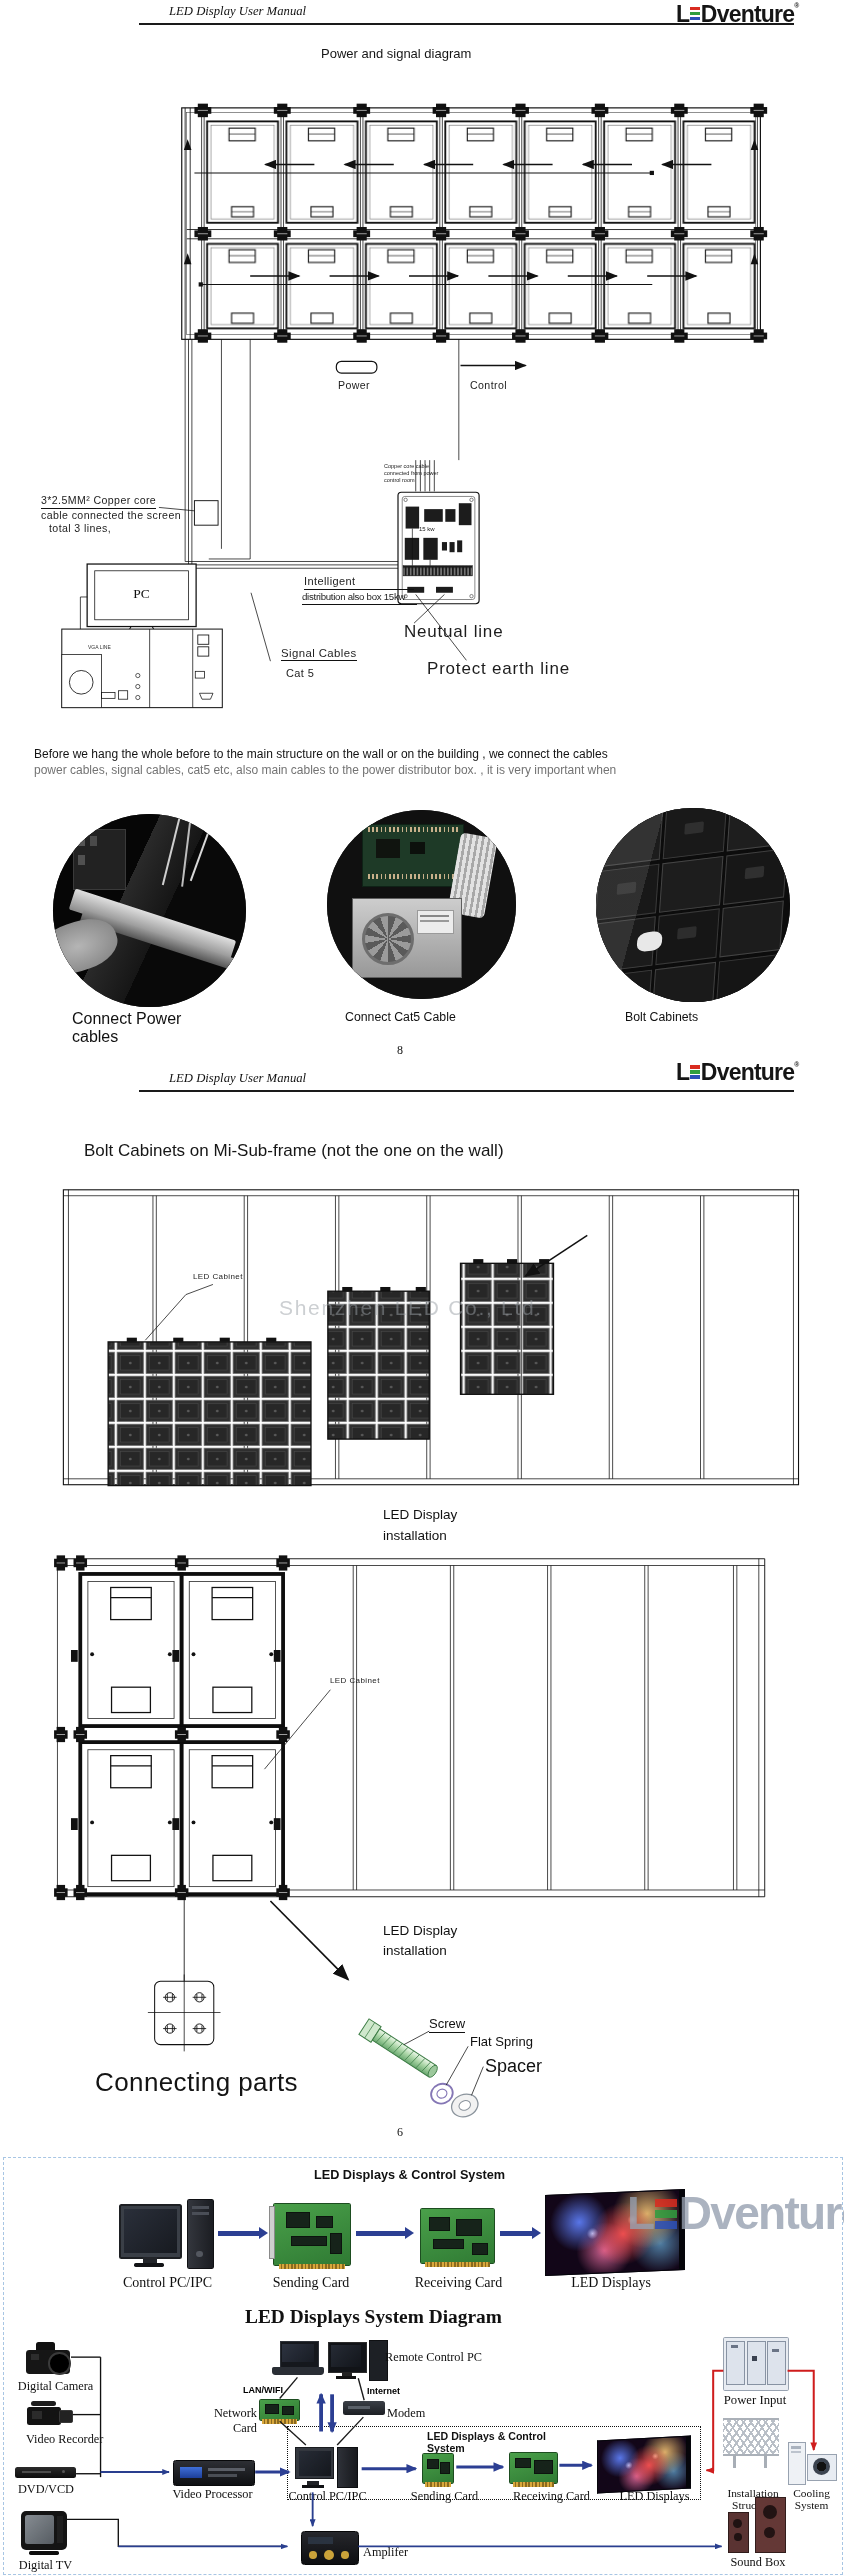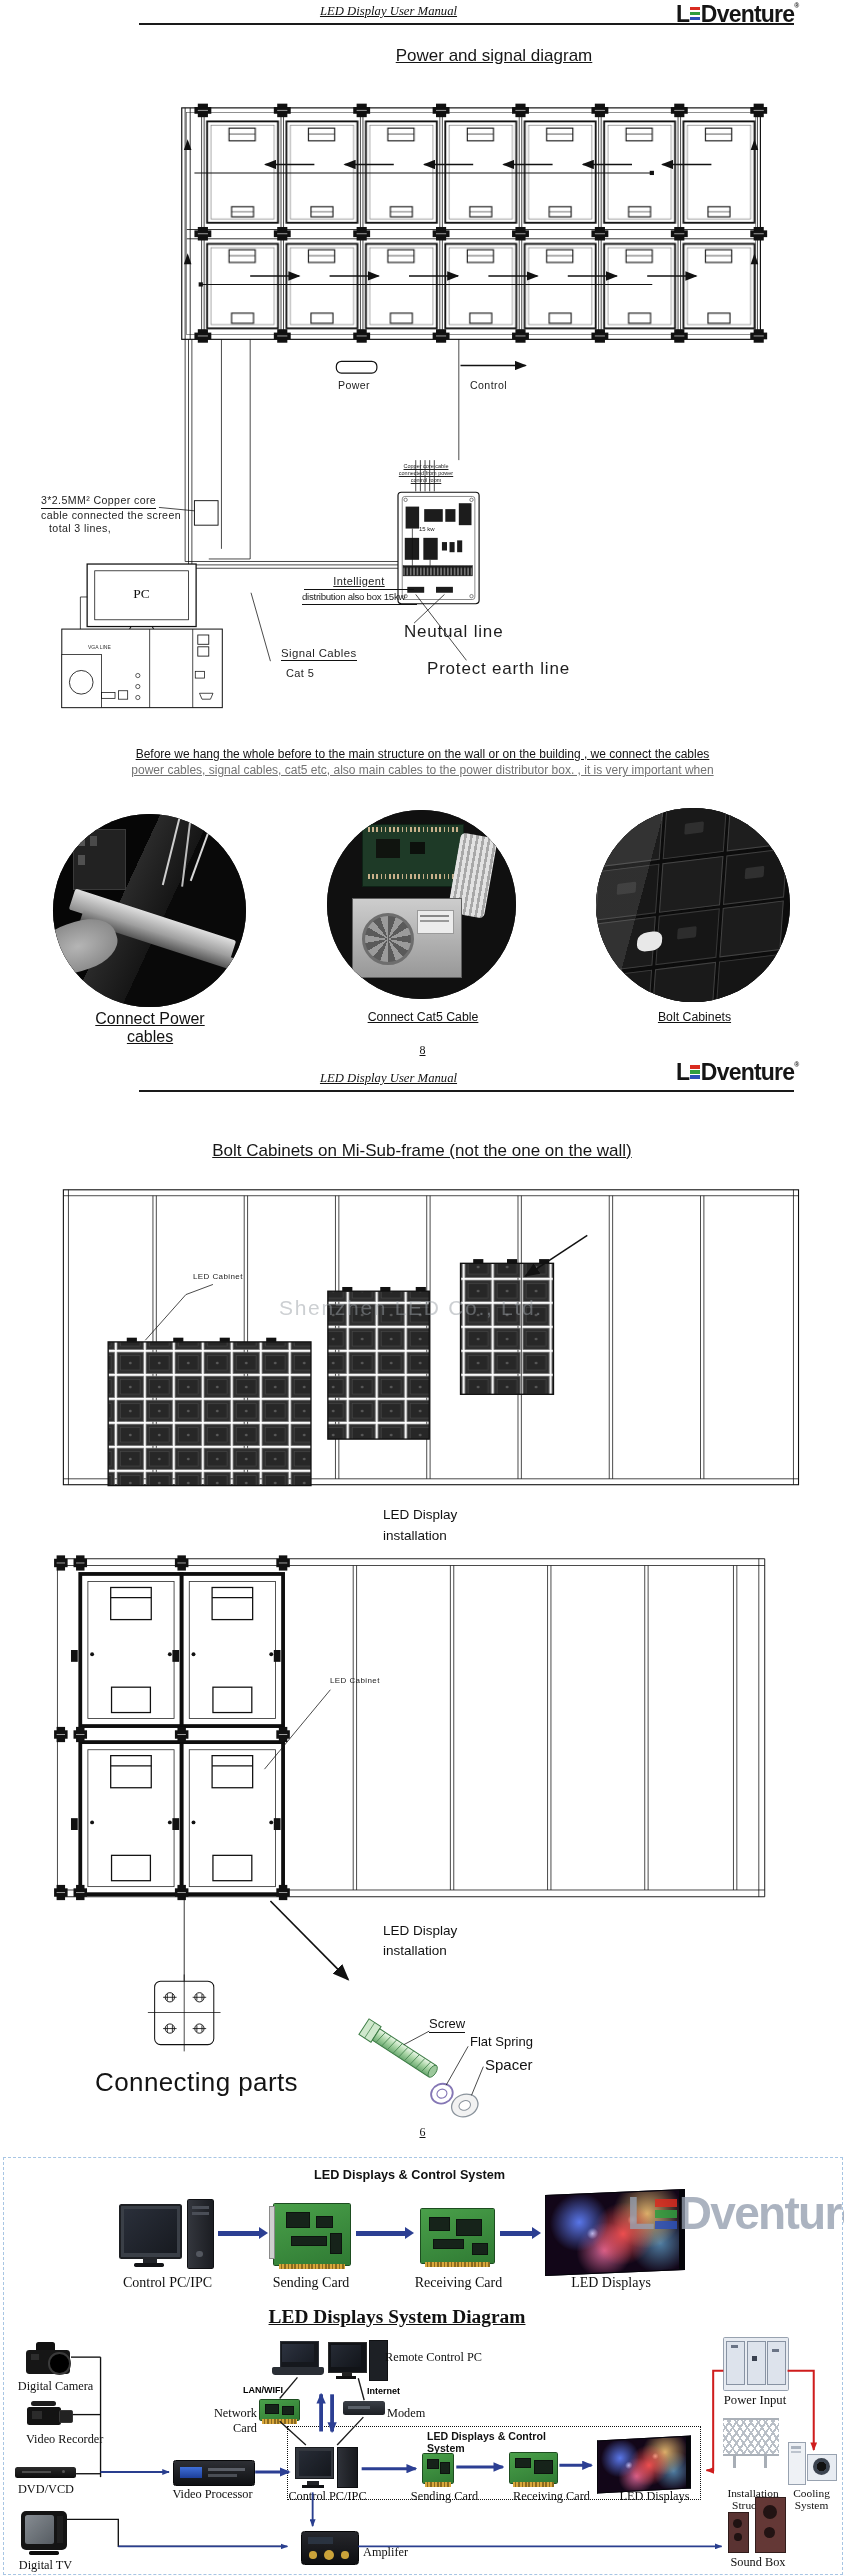--- a/index.html
+++ b/index.html
@@ -1,19 +1,19 @@
 <!DOCTYPE html>
 <html style="font-size:13.5px"><head>
 <meta charset="utf-8">
 <style>
   html,body{margin:0;padding:0;background:#e9e9e9;}
   #page{position:relative;width:845px;height:2576px;margin:0 auto;background:#ffffff;
         font-family:"Liberation Sans",sans-serif;color:#111;overflow:hidden;}
   .abs{position:absolute;}
-  .ctr{text-align:center;text-decoration:underline;}
+  .ctr{text-align:left;}
   .serif{font-family:"Liberation Serif",serif;}
   .ital{font-style:italic;}
   .cad{color:#1d1d1d;letter-spacing:0.4px;}
   .tiny{font-size:5.5px;line-height:6.3px;color:#222;}
   .rule{background:#1a1a1a;height:1.7px;}
 
   
   .logo{display:flex;align-items:flex-start;font-weight:bold;color:#151515;line-height:1;}
   .logo .l,.logo .rest{font-size:23px;letter-spacing:-0.8px;}
   .logo .ebars{display:inline-flex;flex-direction:column;gap:1.7px;margin:4.2px 0.8px 0 0.8px;}
@@ -61,21 +61,21 @@
     <span class="ebars">
         <i class="r"></i>
         <i class="g"></i>
         <i class="b"></i>
       </span>
     <span class="rest">Dventure</span>
     <span class="reg">®</span>
   </div>
   <div class="abs rule" style="left:139px;top:23px;width:655px;"></div>
 
-  <div class="abs ctr" style="left:321px;top:46px;width:346px;font-size:17px;color:#161616;">Power and signal diagram</div>
+  <div class="abs ctr" style="left:321px;top:46px;width:346px;font-size:13px;color:#161616;">Power and signal diagram</div>
 
   <svg class="abs" style="left:0;top:80px;" width="845" height="642" viewBox="0 0 1000 760">
     <defs>
       <marker id="s1a" markerWidth="9" markerHeight="7" refX="8" refY="3.5" orient="auto">
         <path d="M0,0 L9,3.5 L0,7 Z" fill="#111"></path>
       </marker>
       <pattern id="pcab1" patternUnits="userSpaceOnUse" x="240" y="45" width="94" height="130">
         <rect x="5" y="4" width="84" height="120" fill="#fff" stroke="#111" stroke-width="2.2"></rect>
         <rect x="9.5" y="8.5" width="75" height="111" fill="none" stroke="#666" stroke-width="0.7"></rect>
         <rect x="31" y="12" width="31" height="15" fill="none" stroke="#111" stroke-width="1.3"></rect>
@@ -566,21 +566,21 @@
       <line x1="554" y1="592" x2="528" y2="638" stroke="#111" stroke-width="0.9"></line>
       <line x1="572" y1="616" x2="558" y2="650" stroke="#111" stroke-width="0.9"></line>
     </g>
   </svg>
   <div class="abs cad" style="left:330px;top:1676px;font-size:8px;">LED Cabinet</div>
   <div class="abs" style="left:383px;top:1923px;font-size:13.5px;">LED Display</div>
   <div class="abs" style="left:383px;top:1943px;font-size:13.5px;">installation</div>
   <div class="abs" style="left:95px;top:2067px;font-size:26px;letter-spacing:0.4px;color:#141414;">Connecting parts</div>
   <div class="abs" style="left:429px;top:2016px;font-size:13px;border-bottom:0.8px solid #111;padding-bottom:0.8px;">Screw</div>
   <div class="abs" style="left:470px;top:2034px;font-size:13px;">Flat Spring</div>
-  <div class="abs" style="left:485px;top:2056px;font-size:15px;">Spacer</div>
+  <div class="abs" style="left:485px;top:2056px;font-size:18px;">Spacer</div>
   <div class="abs serif ctr" style="left:397px;top:2125px;width:51px;font-size:12px;">6</div>
 
   <div class="abs" style="left:2.5px;top:2157px;width:838px;height:416px;border:1.3px dashed #a8c6e4;"></div>
 
   <div class="abs" style="left:308px;top:2168px;width:203px;font-weight:bold;font-size:12.7px;text-align:center;">LED Displays &amp; Control System</div>
 
   <div class="abs" style="left:119px;top:2197px;width:96px;height:74px;">
     <div style="position:absolute;left:0;top:6.8px;width:59px;height:51px;background:#3a3f47;border:2.5px solid #1d1f23;border-radius:2.5px;">
       <div style="position:absolute;left:3.4px;top:3.4px;right:3.4px;bottom:3.4px;background:linear-gradient(135deg,#2a2f3a,#171a20);"></div>
     </div>

